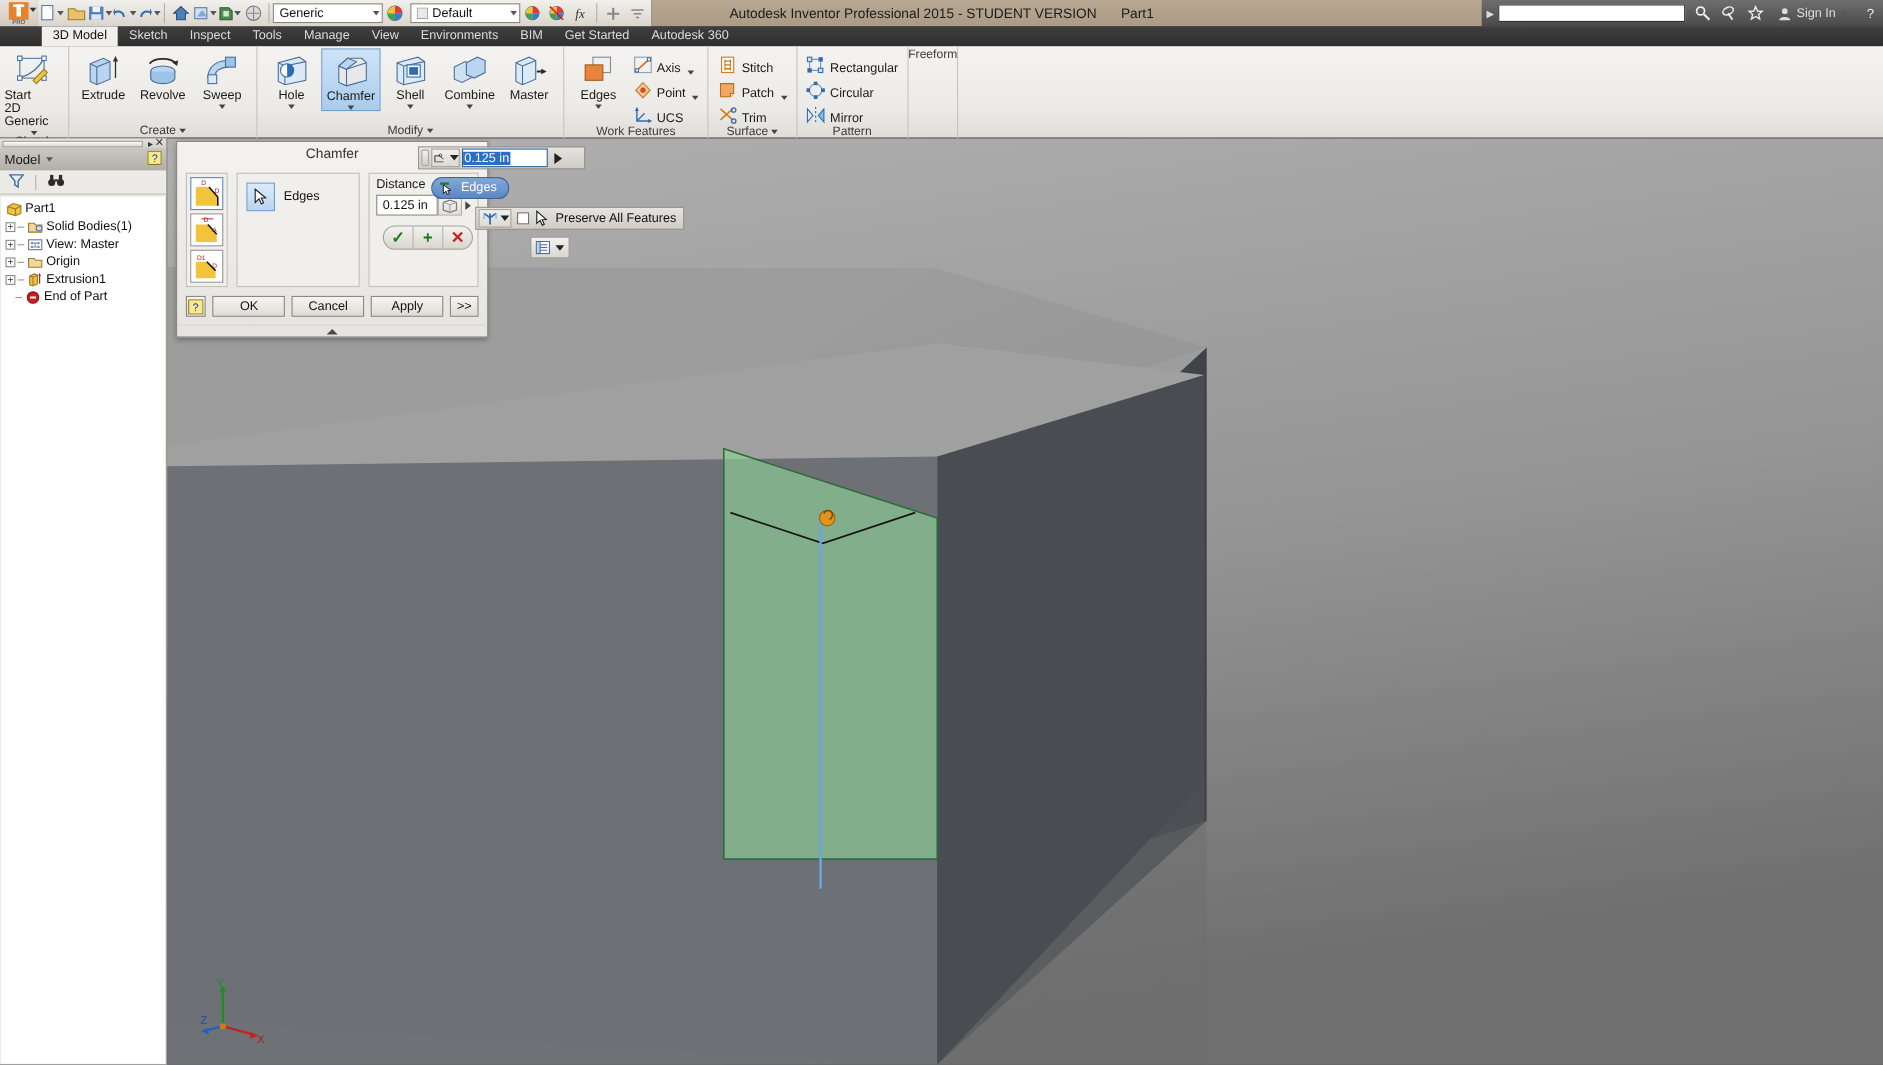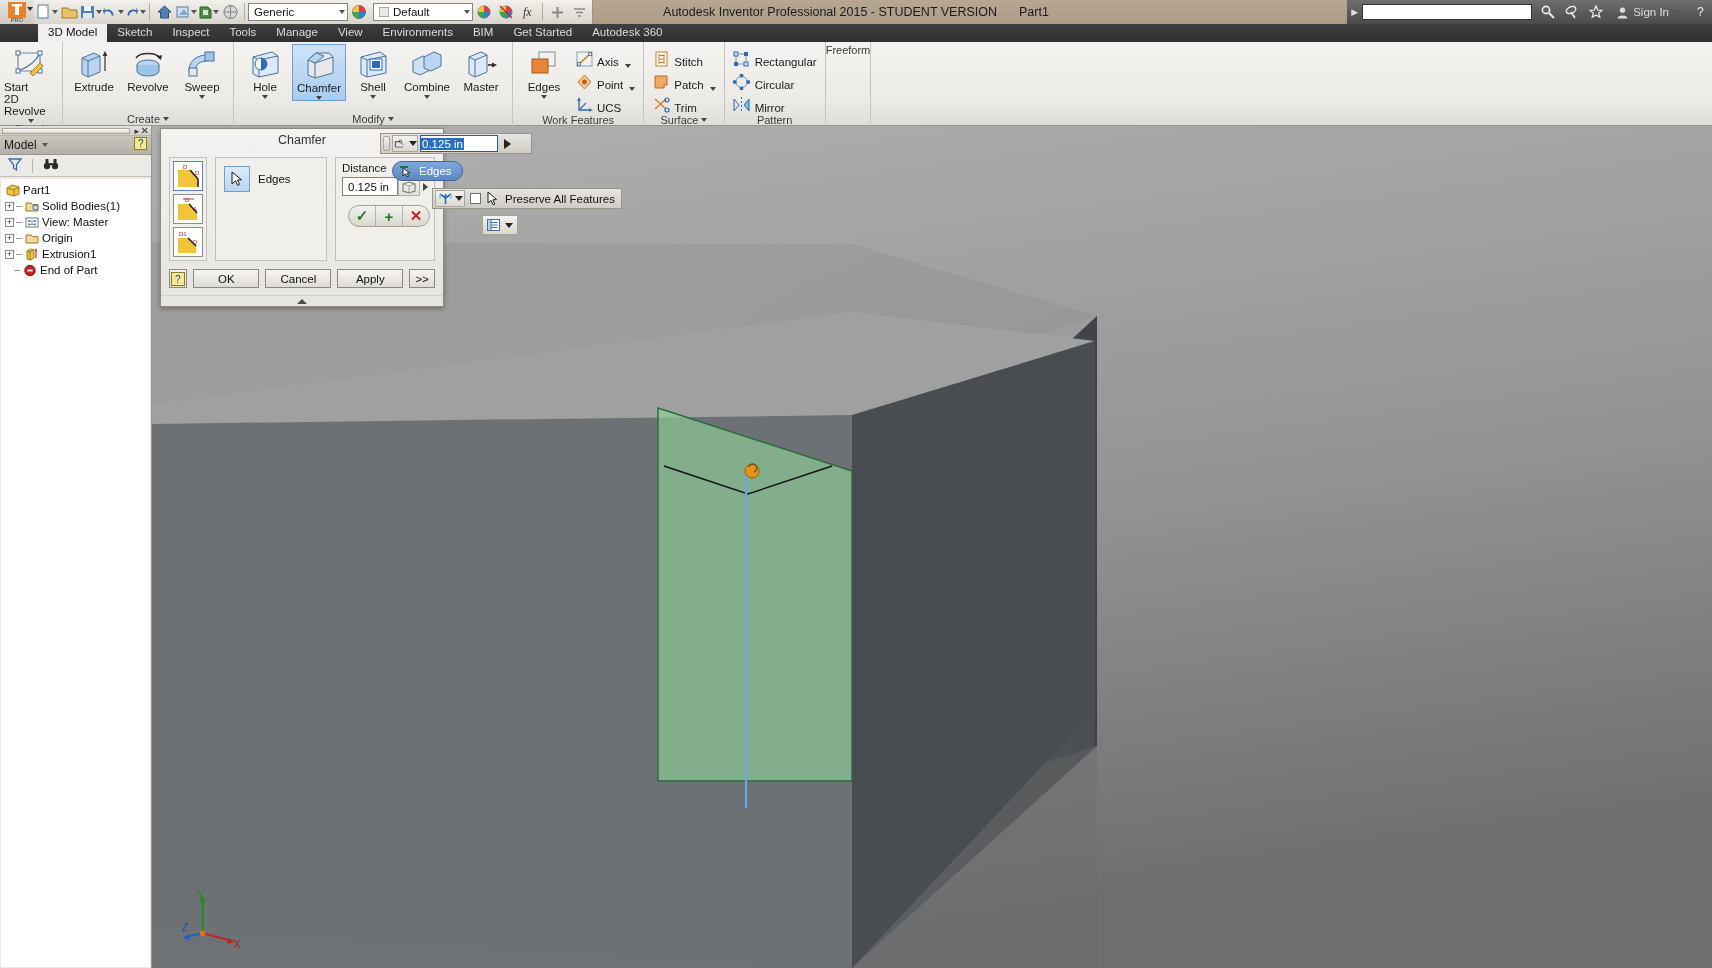--- a/index.html
+++ b/index.html
@@ -442,21 +442,21 @@
                   <path d="M4 22 C10 20 20 16 26 4" fill="none" stroke="#4a6f9e" stroke-width="1.3"></path>
                   <rect x="2" y="2" width="4" height="4" fill="#fff" stroke="#4a6f9e"></rect>
                   <rect x="24" y="2" width="4" height="4" fill="#fff" stroke="#4a6f9e"></rect>
                   <rect x="2" y="20" width="4" height="4" fill="#fff" stroke="#4a6f9e"></rect>
                   <rect x="24" y="20" width="4" height="4" fill="#fff" stroke="#4a6f9e"></rect>
                   <path d="M16 24 L26 14 L29 17 L19 27 Z" fill="#f2c43c" stroke="#9a7b2f"></path>
                 </svg>
               </div>
               <div class="lbl">
                 <div>Start</div>
-                <div>2D Revolve</div>
+                <div>2D Generic</div>
               </div>
               <div class="caret"></div>
             </div>
           </div>
           <div class="rpanel-title">
             <span>Sketch</span>
           </div>
         </div>
         <div class="rpanel">
           <div class="rpanel-body">

